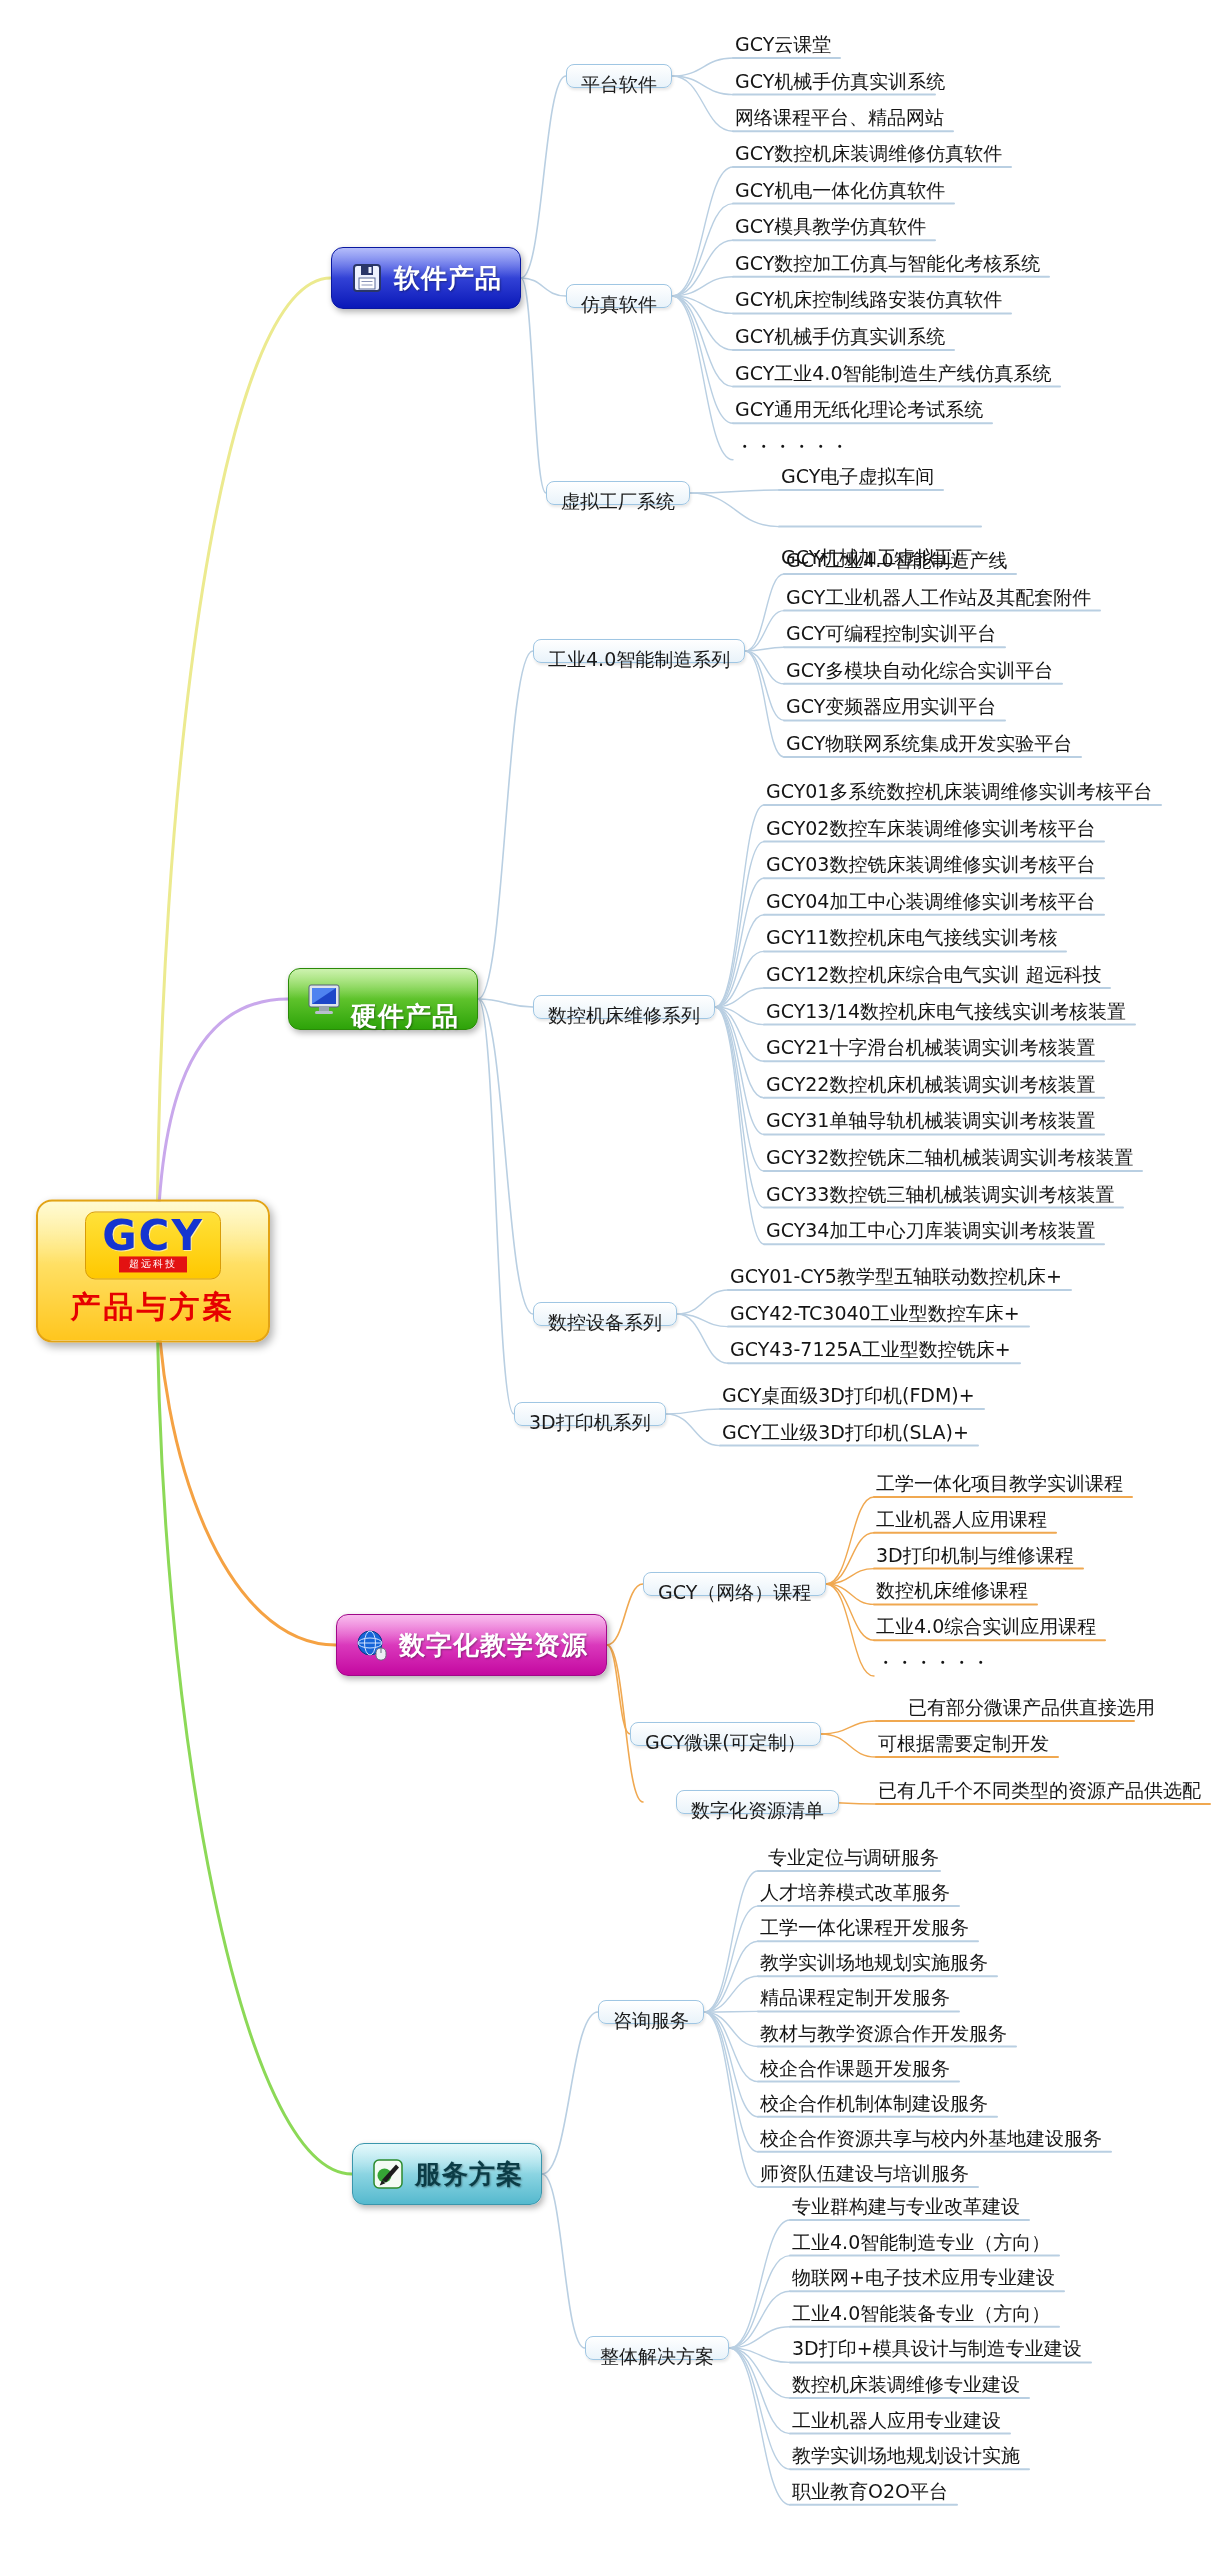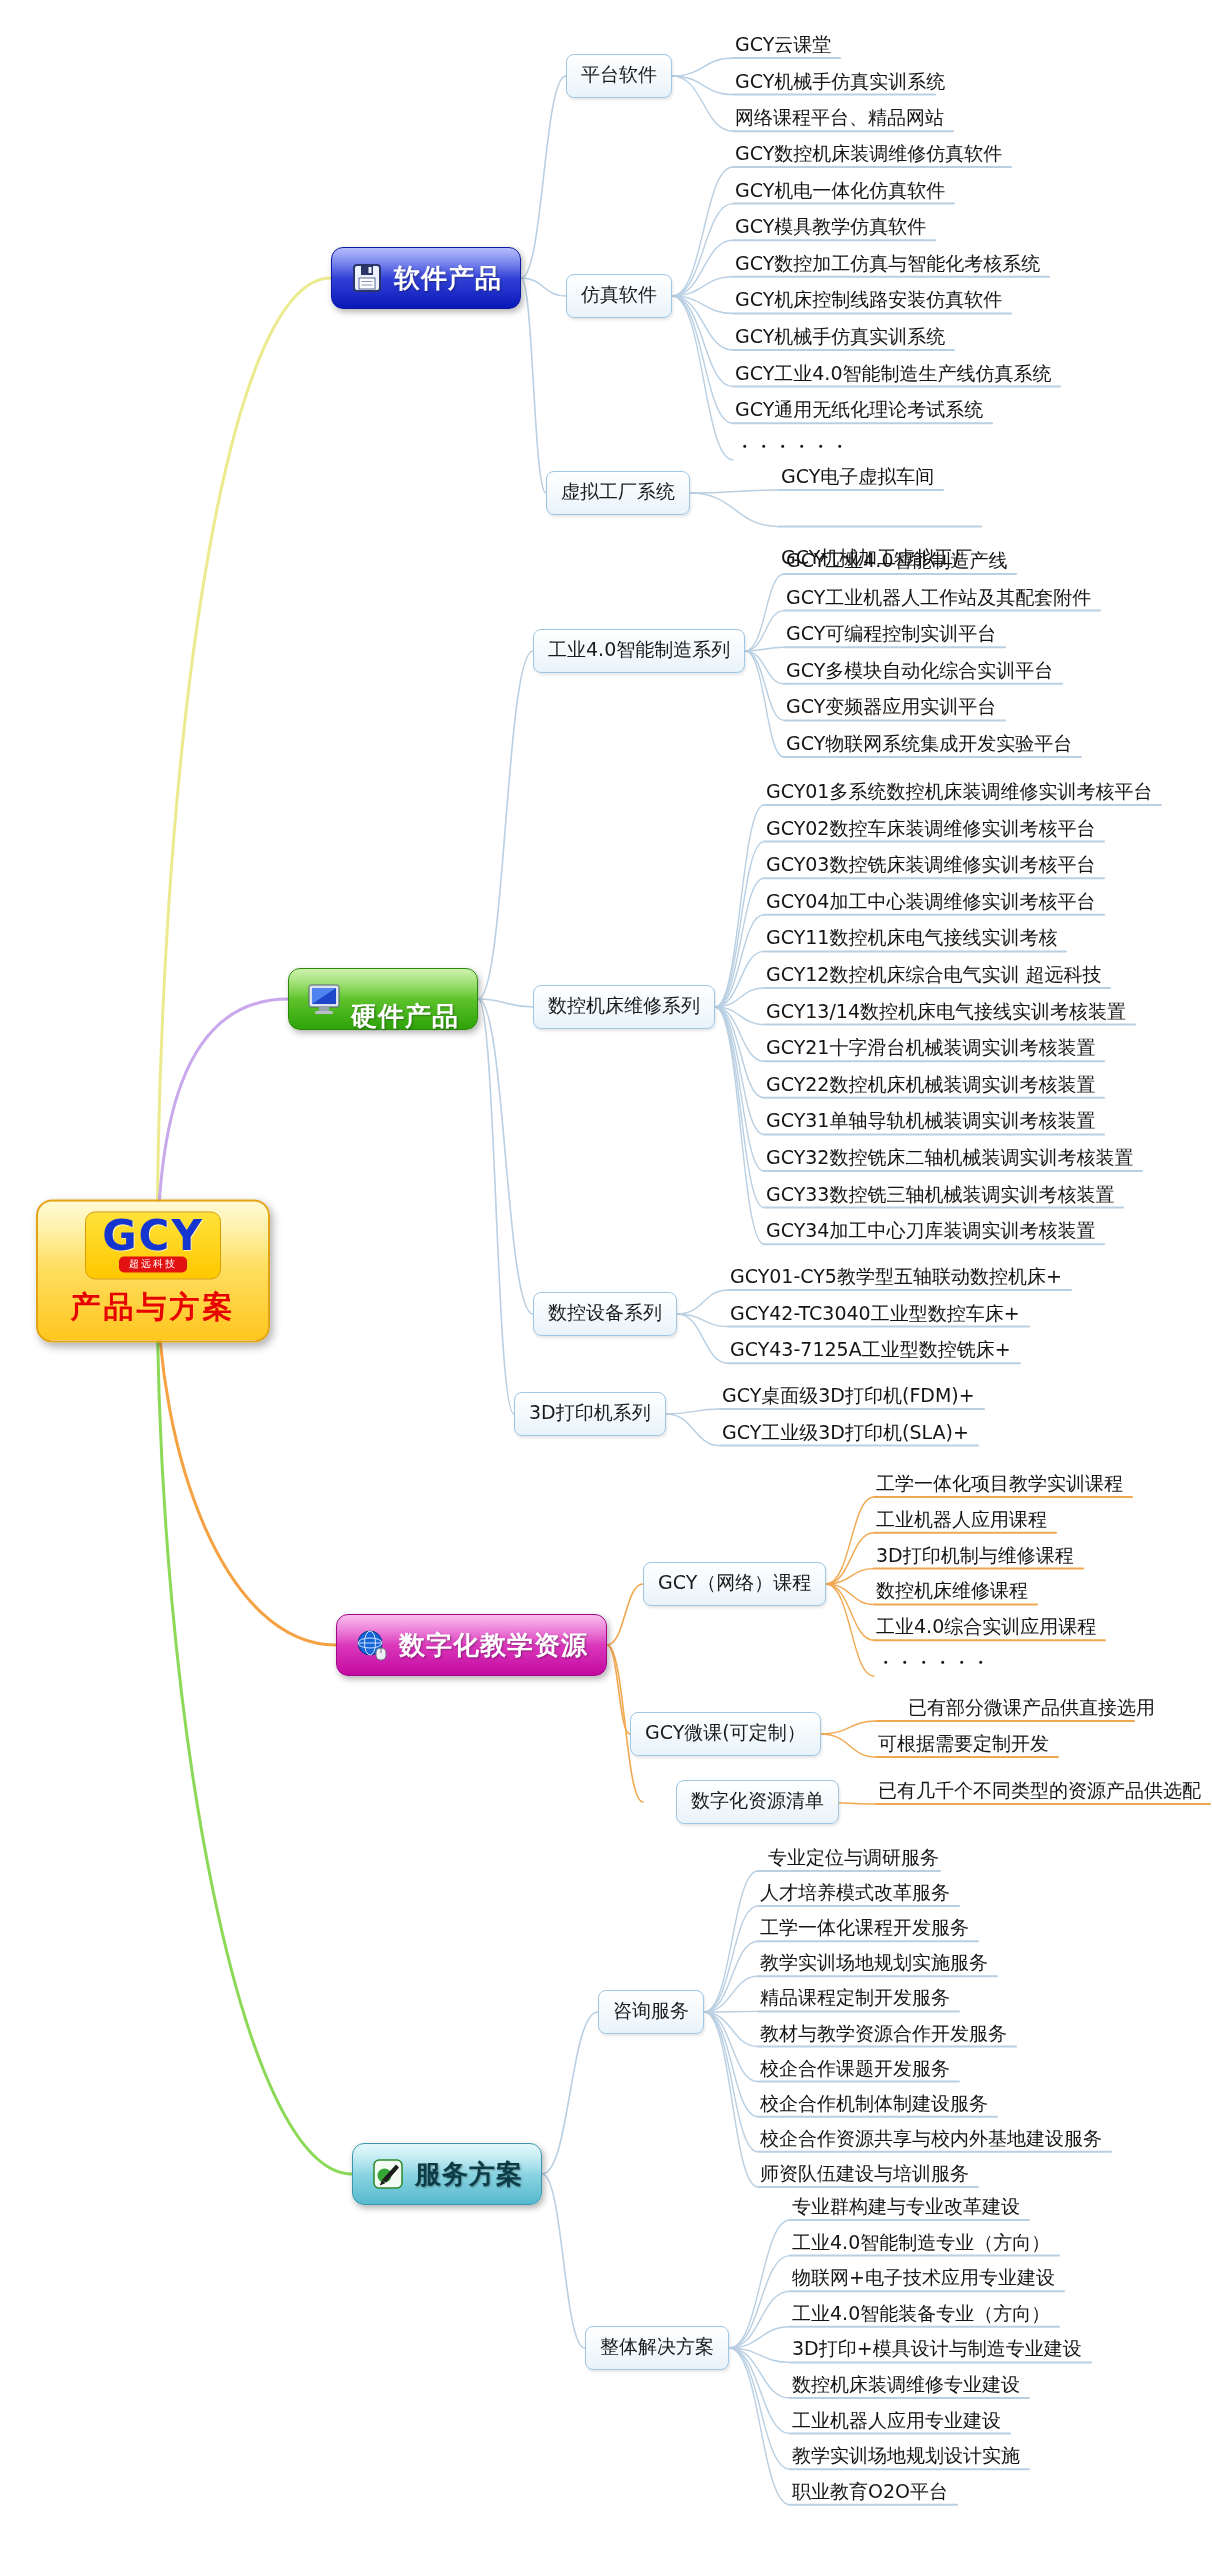--- a/index.html
+++ b/index.html
@@ -11,21 +11,21 @@
     height:62px; padding:0 18px; border-radius:12px; white-space:nowrap;
     transform:translateY(-50%);
     border:1px solid rgba(0,0,0,.35);
     box-shadow:2px 3px 6px rgba(0,0,0,.3);
   }
   #nodes .main-label{ font-size:26px; font-weight:bold; letter-spacing:1px;
     text-shadow:1px 1px 2px rgba(0,0,0,.35); }
   #nodes .node-icon{ display:inline-flex; width:34px; height:34px; align-items:center; justify-content:center; }
   #nodes .sub-node{
     position:absolute; z-index:2; transform:translateY(-50%);
-    height:44px; line-height:38px; padding:0 14px; white-space:nowrap;
+    height:24px; line-height:38px; padding:0 14px; white-space:nowrap;
     border:1px solid #9fc6e3; border-radius:8px;
     background:linear-gradient(180deg,#ffffff,#e9f3fa);
     font-size:19px; color:#1a1a1a;
     box-shadow:1px 2px 3px rgba(0,0,0,.10);
   }
   #nodes .leaf{
     position:absolute; z-index:2; transform:translateY(-50%);
     font-size:19px; color:#141414; white-space:nowrap;
   }
   .central{
@@ -38,21 +38,21 @@
     box-shadow:3px 4px 8px rgba(0,0,0,.3);
   }
   .logo{
     background:linear-gradient(180deg,#ffe23a,#ffc800);
     border:1px solid #d89c08; border-radius:10px;
     padding:2px 16px 6px 16px; display:flex; flex-direction:column; align-items:center;
   }
   .logo-text{ color:#1535d0; font-size:42px; font-weight:bold; letter-spacing:2px; line-height:1.05;
     text-shadow:1px 1px 0 rgba(255,255,255,.6); }
   .logo-sub{ background:#e31212; color:#ffffff; font-size:10px; padding:1px 10px;
-    border-radius:5px; margin-top:-2px; letter-spacing:2px; }
+    border-radius:0; margin-top:-2px; letter-spacing:2px; }
   .central-title{ color:#e60000; font-size:30px; font-weight:bold; letter-spacing:3px; margin-top:8px; }
 </style>
 </head>
 <body>
 
 <div id="stage">
   <svg id="edges" width="1212" height="2559">
       <path d="M 157 1271 C 157 774.5, 221 278, 331 278" stroke="#ecea8f" stroke-width="3" fill="none" stroke-linecap="round"></path>
       <path d="M 521 278 C 543.5 278, 543.5 76, 566 76" stroke="#b9cfe2" stroke-width="1.6" fill="none" stroke-linecap="round"></path>
       <path d="M 672 76 C 703.5 76, 703.5 58, 733 58" stroke="#b9cfe2" stroke-width="1.4" fill="none" stroke-linecap="round"></path>

